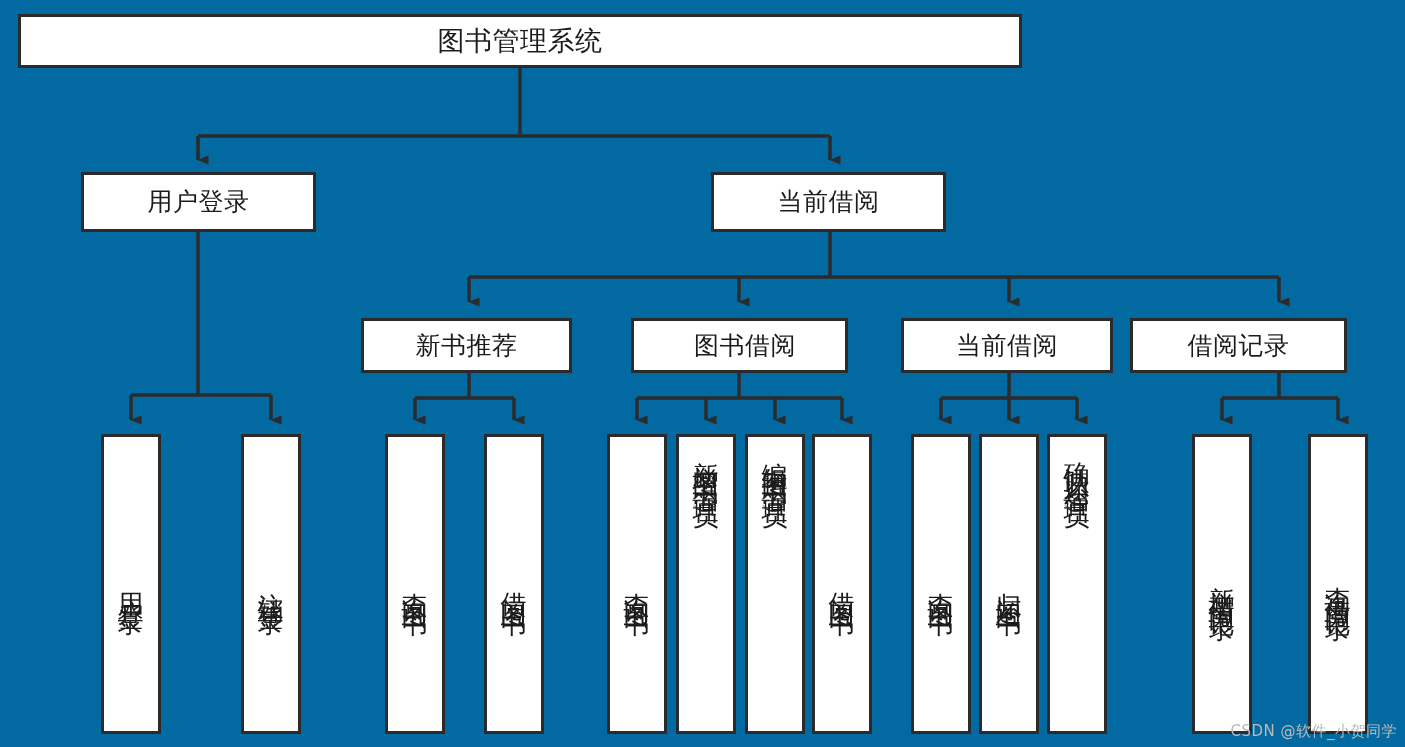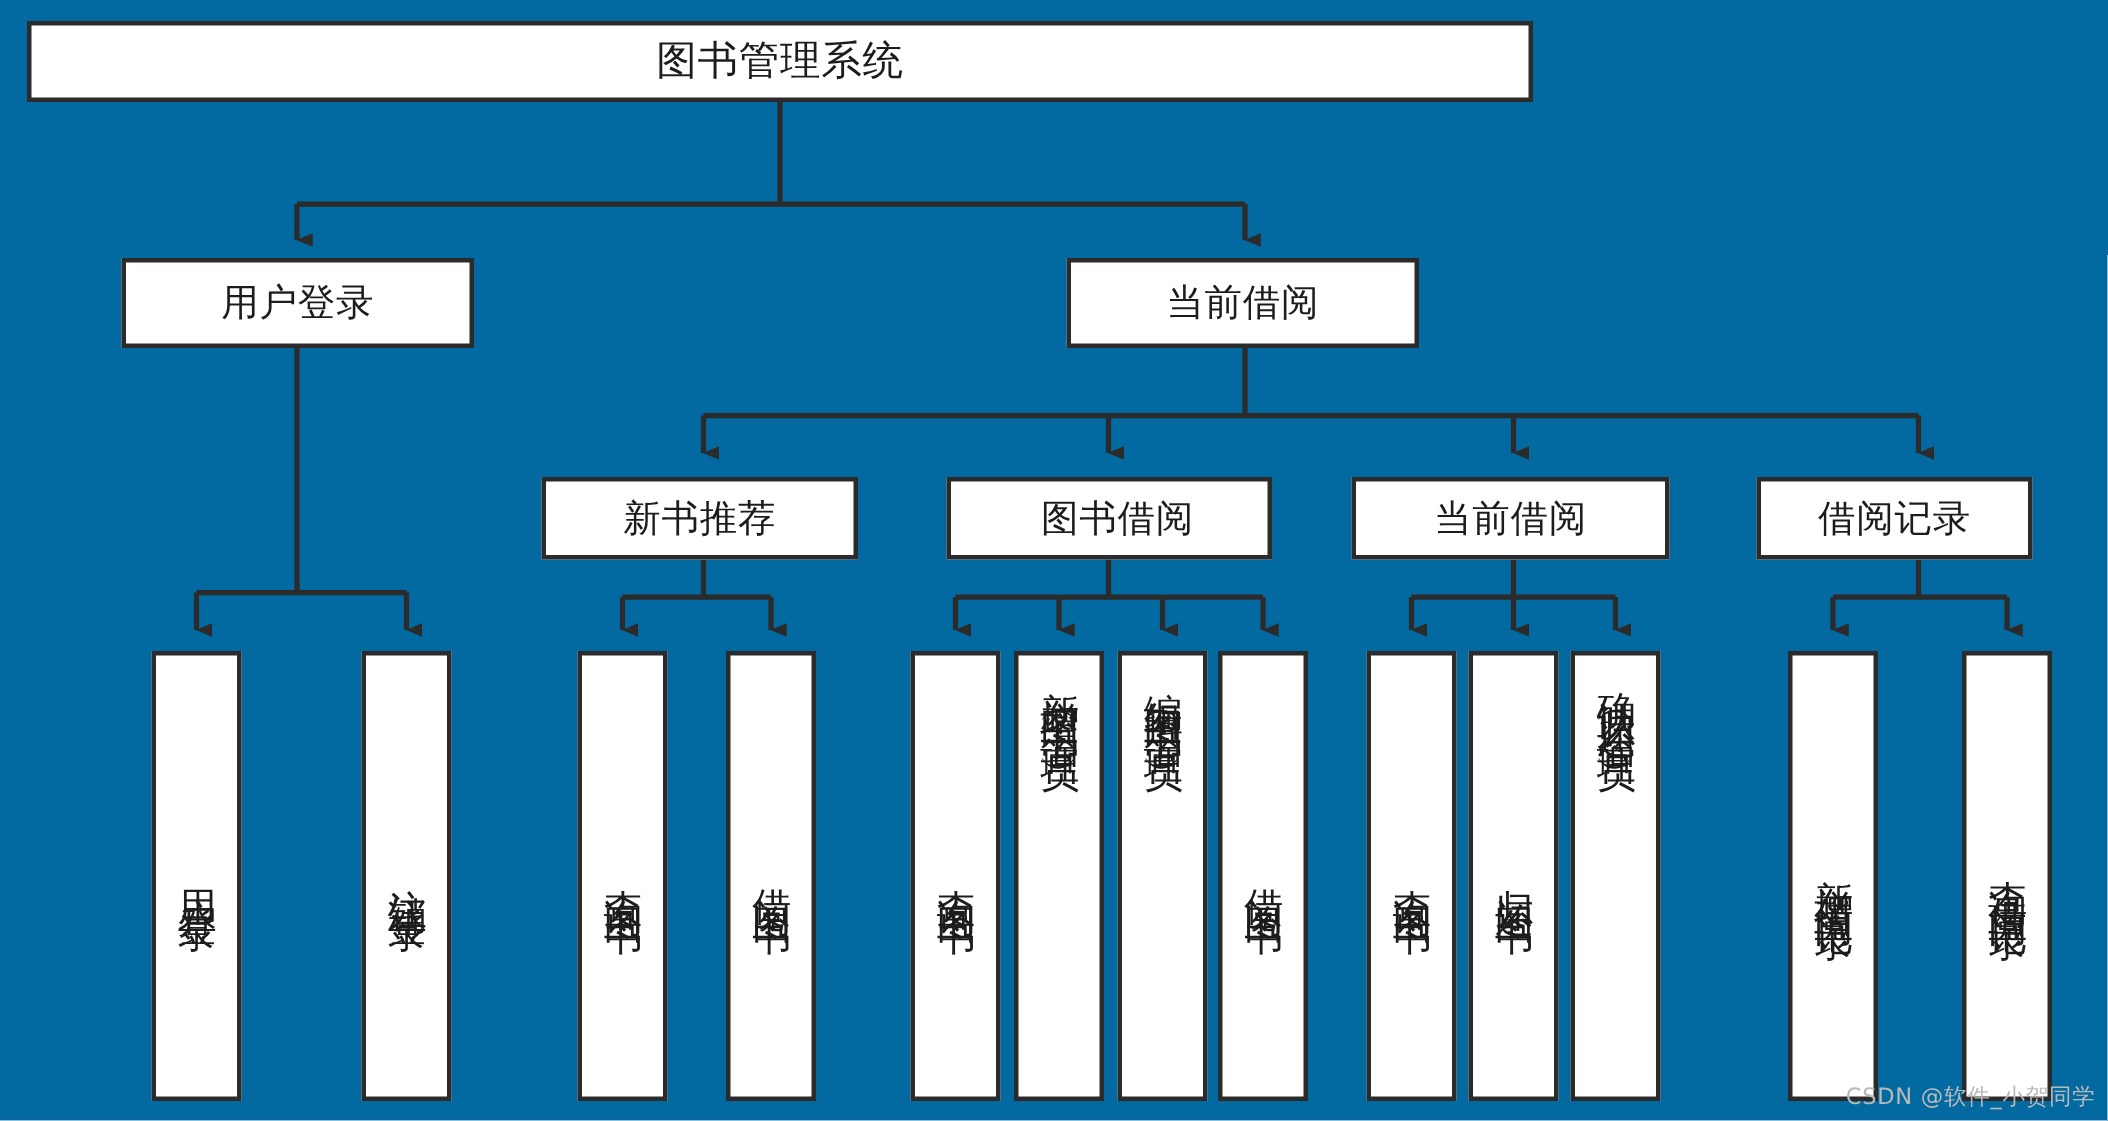--- a/index.html
+++ b/index.html
@@ -149,21 +149,21 @@
   </div>
 
   <div class="node lvl3" style="left:631px; top:318px; width:217px; height:55px;padding-left:11px;">
     <span class="label">图书借阅</span>
   </div>
 
   <div class="node lvl3" style="left:901px; top:318px; width:212px; height:55px;">
     <span class="label">当前借阅</span>
   </div>
 
-  <div class="node lvl3" style="left:1171px; top:318px; width:184px; height:55px;">
+  <div class="node lvl3" style="left:1130px; top:318px; width:217px; height:55px;">
     <span class="label">借阅记录</span>
   </div>
 
   <div class="node leaf center-text" style="left:101px; top:434px; width:60px; height:300px;">
     <span class="label">用户登录</span>
   </div>
 
   <div class="node leaf center-text" style="left:241px; top:434px; width:60px; height:300px;">
     <span class="label">注销登录</span>
   </div>

